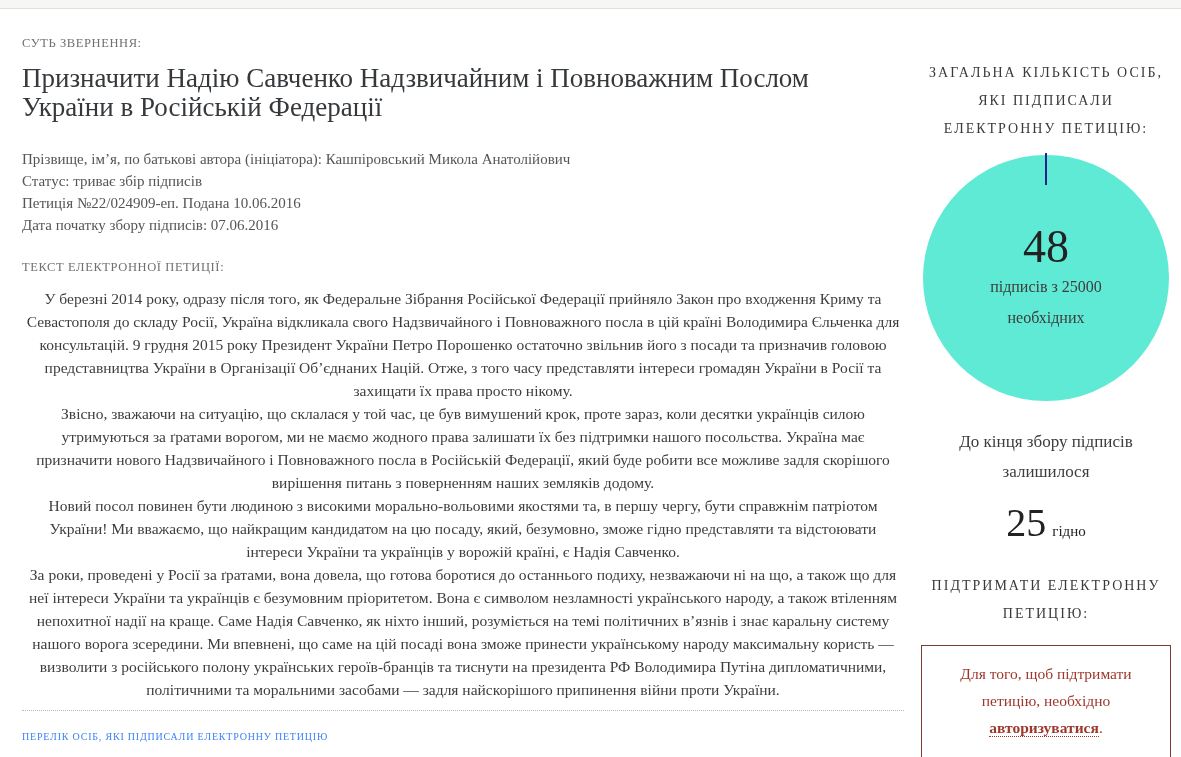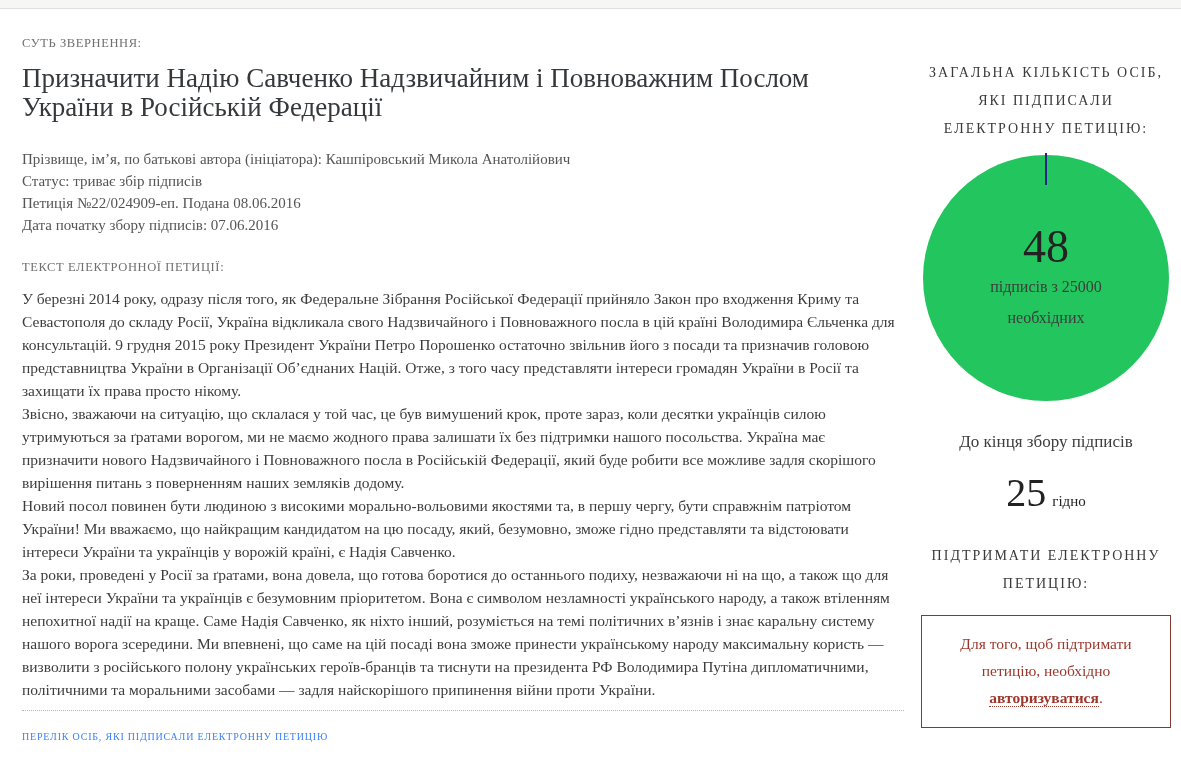--- a/index.html
+++ b/index.html
@@ -45,21 +45,21 @@
     line-height: 22px;
     color: #555555;
   }
   .text-label { margin-top: 24px; }
   .petition-text {
     margin-top: 12px;
     font-size: 15.5px;
     line-height: 23px;
     color: #3d3d3d;
   }
-  .petition-text p { margin: 0; }
+  .petition-text p { margin: 0; text-align: center; }
   .signers-divider {
     border: none;
     border-top: 1px dotted #b9b9b9;
     margin-top: 9px;
   }
   .signers-label {
     margin-top: 20px;
     font-size: 10px;
     letter-spacing: 0.8px;
     color: #3b82f6;
@@ -79,21 +79,21 @@
     letter-spacing: 2px;
     color: #3a3a3a;
     text-transform: uppercase;
     font-weight: normal;
   }
   .gauge-wrap { margin-top: 12px; position: relative; }
   .gauge-circle {
     width: 246px; height: 246px;
     margin: 0 auto;
     border-radius: 50%;
-    background: #22c55e;
+    background: #5eead4;
     display: flex;
     flex-direction: column;
     align-items: center;
     justify-content: center;
     position: relative;
   }
   .gauge-tick {
     position: absolute;
     left: calc(50% - 1px);
     top: -2px;
@@ -145,21 +145,21 @@
 
   <div class="main-col">
 
     <div class="section-label">СУТЬ ЗВЕРНЕННЯ:</div>
 
     <h1 class="petition-title">Призначити Надію Савченко Надзвичайним і Повноважним Послом України в Російській Федерації</h1>
 
     <div class="meta-block">
       <div class="meta-line">Прізвище, ім’я, по батькові автора (ініціатора): Кашпіровський Микола Анатолійович</div>
       <div class="meta-line">Статус: триває збір підписів</div>
-      <div class="meta-line">Петиція №22/024909-еп. Подана 08.06.2016</div>
+      <div class="meta-line">Петиція №22/024909-еп. Подана 10.06.2016</div>
       <div class="meta-line">Дата початку збору підписів: 07.06.2016</div>
     </div>
 
     <div class="section-label text-label">ТЕКСТ ЕЛЕКТРОННОЇ ПЕТИЦІЇ:</div>
 
     <div class="petition-text">
       <p>У березні 2014 року, одразу після того, як Федеральне Зібрання Російської Федерації прийняло Закон про входження Криму та Севастополя до складу Росії, Україна відкликала свого Надзвичайного і Повноважного посла в цій країні Володимира Єльченка для консультацій. 9 грудня 2015 року Президент України Петро Порошенко остаточно звільнив його з посади та призначив головою представництва України в Організації Об’єднаних Націй. Отже, з того часу представляти інтереси громадян України в Росії та захищати їх права просто нікому.</p>
       <p>Звісно, зважаючи на ситуацію, що склалася у той час, це був вимушений крок, проте зараз, коли десятки українців силою утримуються за ґратами ворогом, ми не маємо жодного права залишати їх без підтримки нашого посольства. Україна має призначити нового Надзвичайного і Повноважного посла в Російській Федерації, який буде робити все можливе задля скорішого вирішення питань з поверненням наших земляків додому.</p>
       <p>Новий посол повинен бути людиною з високими морально-вольовими якостями та, в першу чергу, бути справжнім патріотом України! Ми вважаємо, що найкращим кандидатом на цю посаду, який, безумовно, зможе гідно представляти та відстоювати інтереси України та українців у ворожій країні, є Надія Савченко.</p>
       <p>За роки, проведені у Росії за ґратами, вона довела, що готова боротися до останнього подиху, незважаючи ні на що, а також що для неї інтереси України та українців є безумовним пріоритетом. Вона є символом незламності українського народу, а також втіленням непохитної надії на краще. Саме Надія Савченко, як ніхто інший, розуміється на темі політичних в’язнів і знає каральну систему нашого ворога зсередини. Ми впевнені, що саме на цій посаді вона зможе принести українському народу максимальну користь — визволити з російського полону українських героїв-бранців та тиснути на президента РФ Володимира Путіна дипломатичними, політичними та моральними засобами — задля найскорішого припинення війни проти України.</p>
@@ -179,20 +179,21 @@
       <div class="gauge-circle">
         <div class="gauge-tick"></div>
         <div class="gauge-count">48</div>
         <div class="gauge-sub">підписів з 25000</div>
         <div class="gauge-sub">необхідних</div>
       </div>
     </div>
 
     <div class="deadline-block">
       <div>До кінця збору підписів</div>
+      <div>залишилося</div>
       <div class="days-line">
         <span class="days-number">25</span><span class="days-label">гідно</span>
       </div>
     </div>
 
     <div class="sb-heading support-heading">ПІДТРИМАТИ ЕЛЕКТРОННУ ПЕТИЦІЮ:</div>
 
     <div class="auth-box">
       <span>Для того, щоб підтримати петицію, необхідно</span>
       <a class="auth-link">авторизуватися</a><span>.</span>

